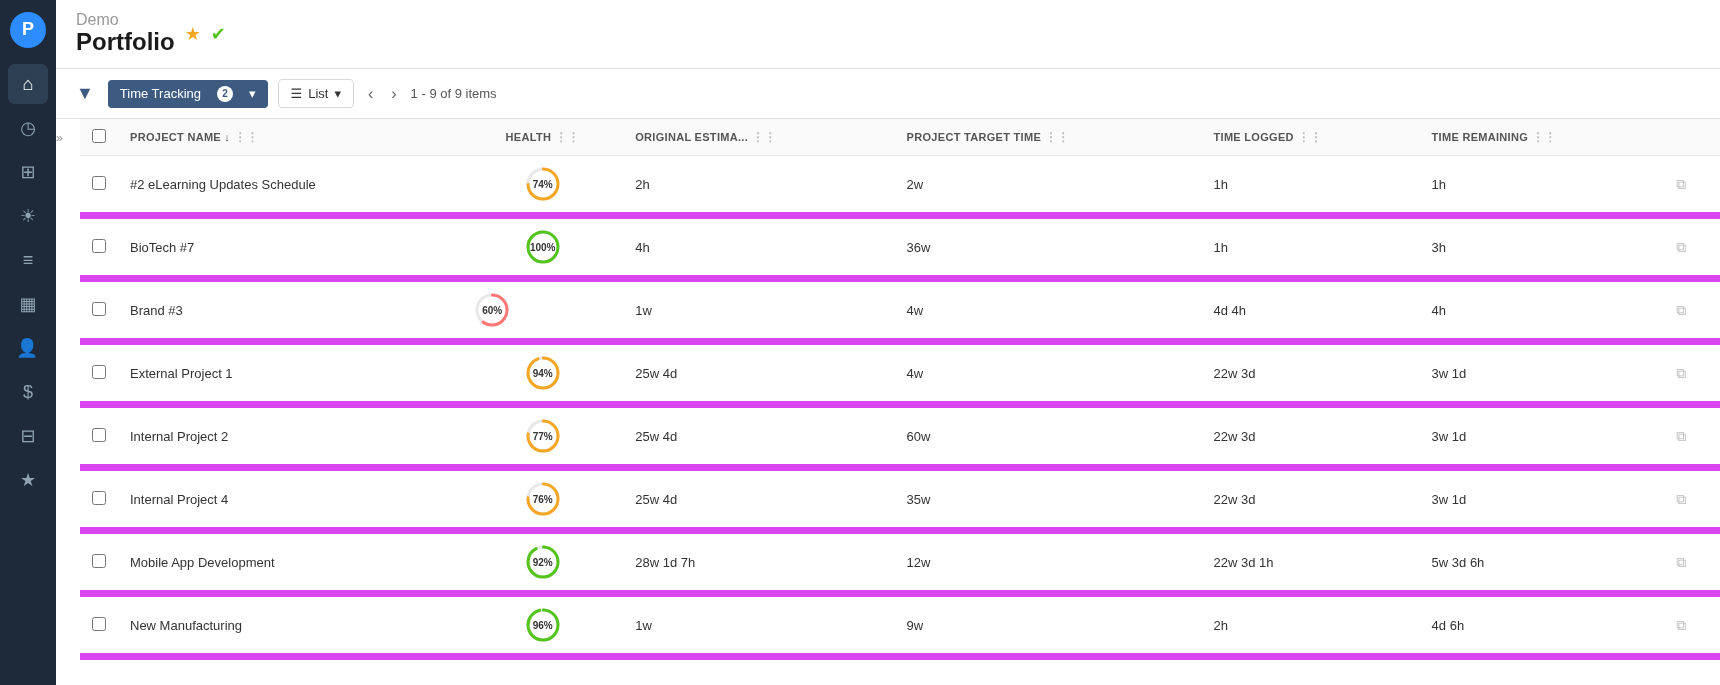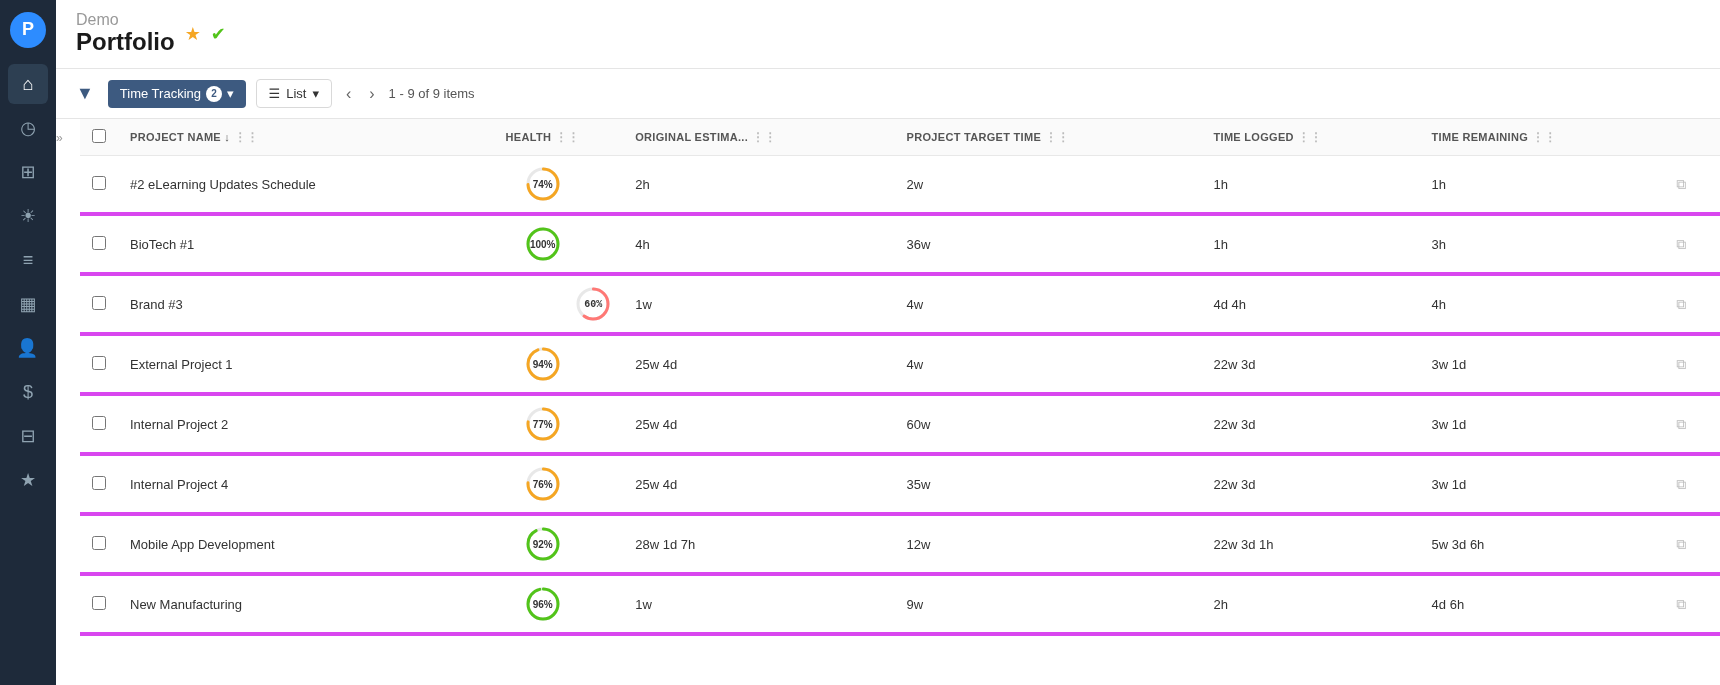--- a/index.html
+++ b/index.html
@@ -83,21 +83,21 @@
     .filter-btn {
       background: #3d5a80;
       color: #fff;
       border: none;
       border-radius: 4px;
       padding: 6px 12px;
       cursor: pointer;
       font-size: 13px;
       display: flex;
       align-items: center;
-      gap: 5px;
+      gap: 16px;
     }
     .filter-badge {
       background: #fff;
       color: #3d5a80;
       border-radius: 50%;
       width: 16px;
       height: 16px;
       font-size: 10px;
       font-weight: 700;
       display: flex;
@@ -178,21 +178,21 @@
       position: sticky;
       top: 0;
       z-index: 1;
     }
     thead th .col-header {
       display: flex;
       align-items: center;
       gap: 0;
     }
     tbody tr {
-      border-bottom: 4px solid #d946ef;
+      border-bottom: 7px solid #d946ef;
     }
     tbody td {
       padding: 10px 12px;
       color: #333;
       font-size: 13px;
     }
     .checkbox-col { width: 36px; }
     .checkbox {
       width: 14px;
       height: 14px;
@@ -352,21 +352,21 @@
     <td>1h</td>
     <td>1h</td>
     <td>
       <span class="edit-icon">⧉</span>
     </td>
   </tr>
             <tr>
     <td class="checkbox-col">
       <input type="checkbox" class="checkbox" style="">
     </td>
-    <td>BioTech #1</td>
+    <td>BioTech #7</td>
     <td style="text-align:center;">
       <div class="health-circle">
         <svg width="36" height="36" viewBox="0 0 36 36">
     <circle cx="18" cy="18" r="15" fill="none" stroke="#e8e8e8" stroke-width="3"></circle>
     <circle cx="18" cy="18" r="15" fill="none" stroke="#52c41a" stroke-width="3" stroke-dasharray="94.24777960769379 0" stroke-dashoffset="23.561944901923447" stroke-linecap="round"></circle>
   </svg>
         <span class="health-pct">100%</span>
       </div>
     </td>
     <td>4h</td>
@@ -375,21 +375,21 @@
     <td>3h</td>
     <td>
       <span class="edit-icon">⧉</span>
     </td>
   </tr>
             <tr>
     <td class="checkbox-col">
       <input type="checkbox" class="checkbox" style="">
     </td>
     <td>Brand #3</td>
-    <td style="text-align:right;font-family:Liberation Mono, monospace;">
+    <td style="text-align:left;">
       <div class="health-circle">
         <svg width="36" height="36" viewBox="0 0 36 36">
     <circle cx="18" cy="18" r="15" fill="none" stroke="#e8e8e8" stroke-width="3"></circle>
     <circle cx="18" cy="18" r="15" fill="none" stroke="#ff7875" stroke-width="3" stroke-dasharray="56.54866776461627 37.69911184307752" stroke-dashoffset="23.561944901923447" stroke-linecap="round"></circle>
   </svg>
         <span class="health-pct">60%</span>
       </div>
     </td>
     <td>1w</td>
     <td>4w</td>

